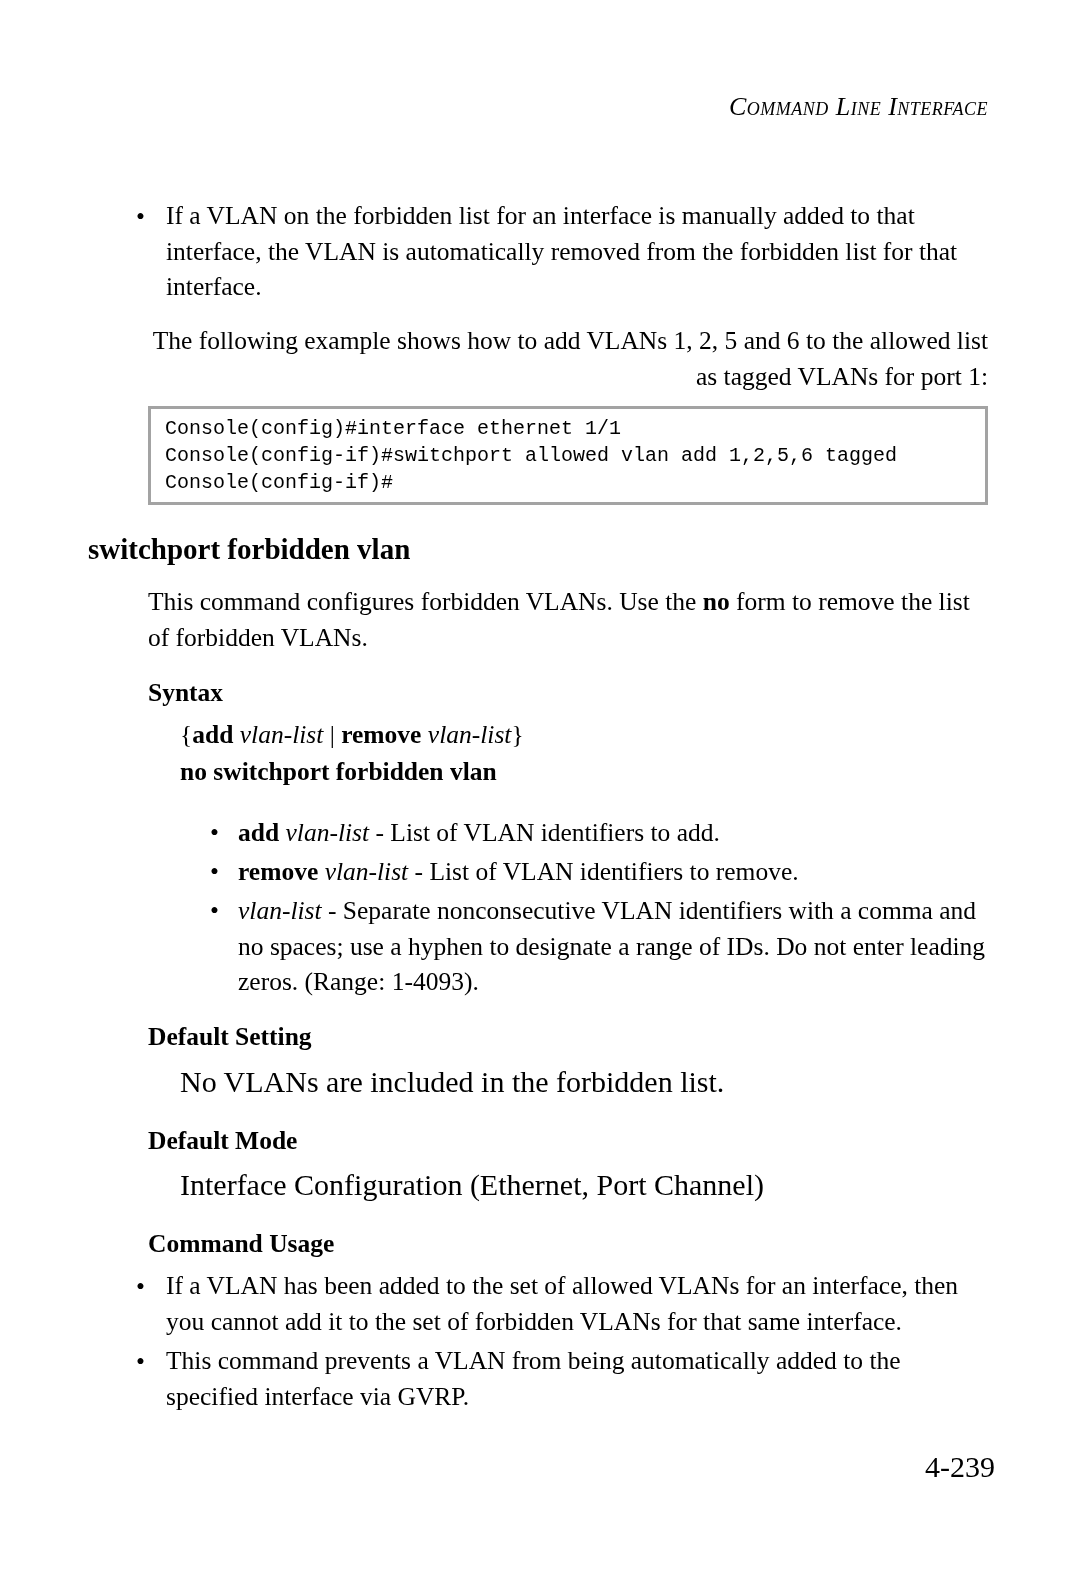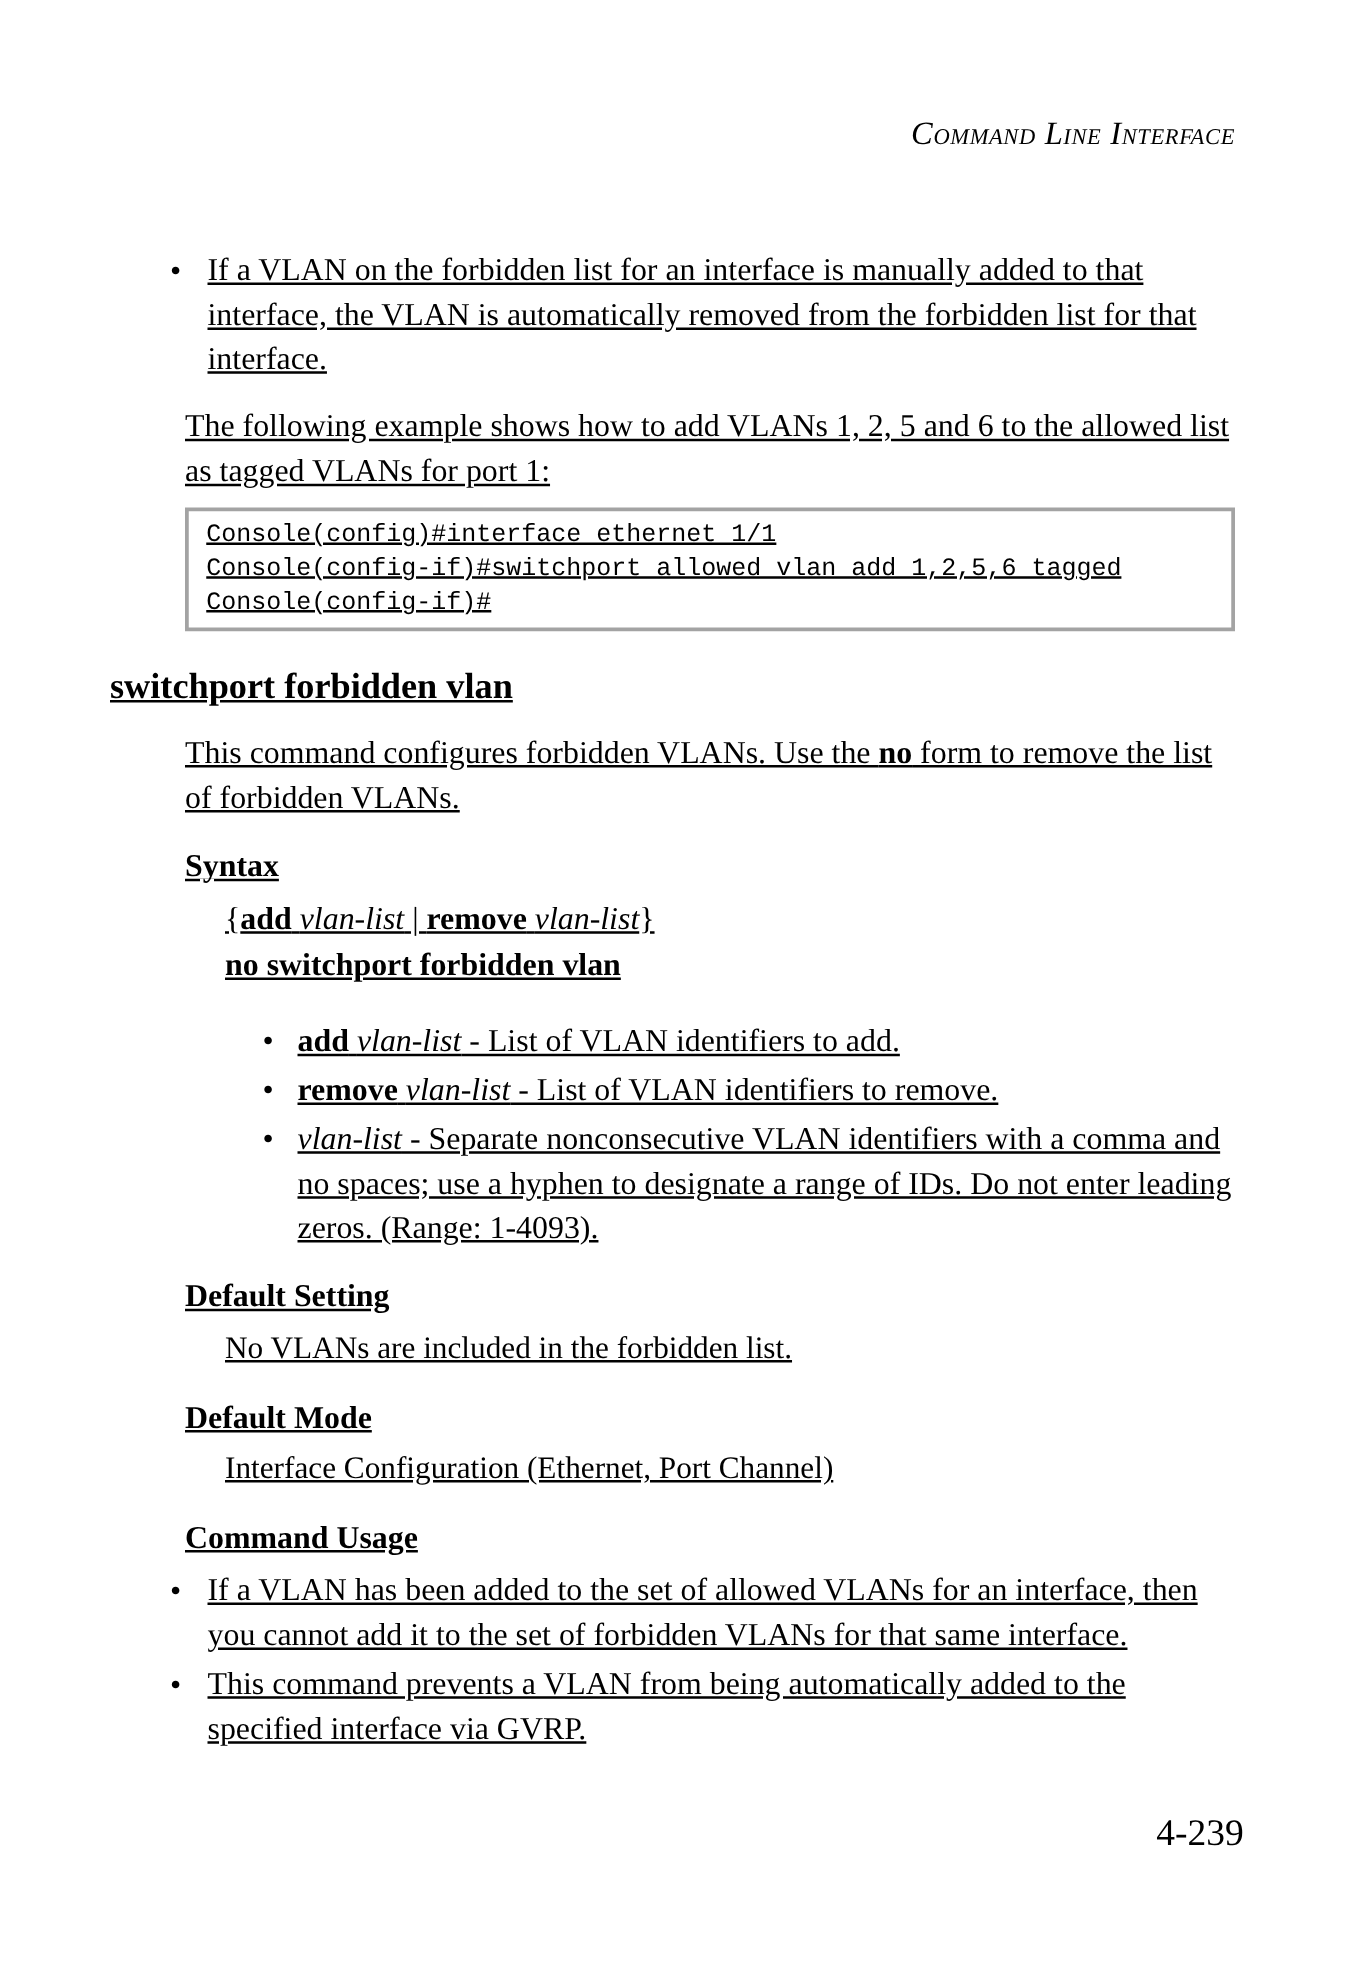--- a/index.html
+++ b/index.html
@@ -19,21 +19,20 @@
     text-align: right;
     font-variant: small-caps;
     font-style: italic;
     font-size: 26px;
     letter-spacing: 0.5px;
     margin-bottom: 76px;
   }
   .body-text {
     font-size: 25.5px;
     line-height: 1.4;
-    text-decoration: underline;
   }
   ul.bullets {
     list-style: none;
     margin: 0 0 18px 0;
     padding-left: 48px;
   }
   ul.bullets li {
     position: relative;
     padding-left: 30px;
     margin-bottom: 4px;
@@ -43,20 +42,21 @@
     position: absolute;
     left: 0;
     top: 1px;
   }
   .para {
     margin: 0 0 12px 0;
     padding-left: 60px;
   }
   .para.noindent {
     padding-left: 60px;
+    text-align: right;
   }
   .section-label {
     font-weight: bold;
     font-size: 25.5px;
     margin: 20px 0 6px 0;
     padding-left: 60px;
   }
   .codebox {
     border: 3px solid #a3a3a3;
     padding: 6px 14px;
@@ -91,21 +91,21 @@
     font-size: 25.5px;
     line-height: 1.38;
   }
   ul.nested li::before {
     content: "•";
     position: absolute;
     left: 0;
   }
   .subpara {
     padding-left: 92px;
-    font-size: 25px;
+    font-size: 30px;
     line-height: 1.4;
     margin-bottom: 10px;
   }
   .pagenum {
     position: absolute;
     right: 85px;
     bottom: 86px;
     font-size: 30px;
   }
 </style>

